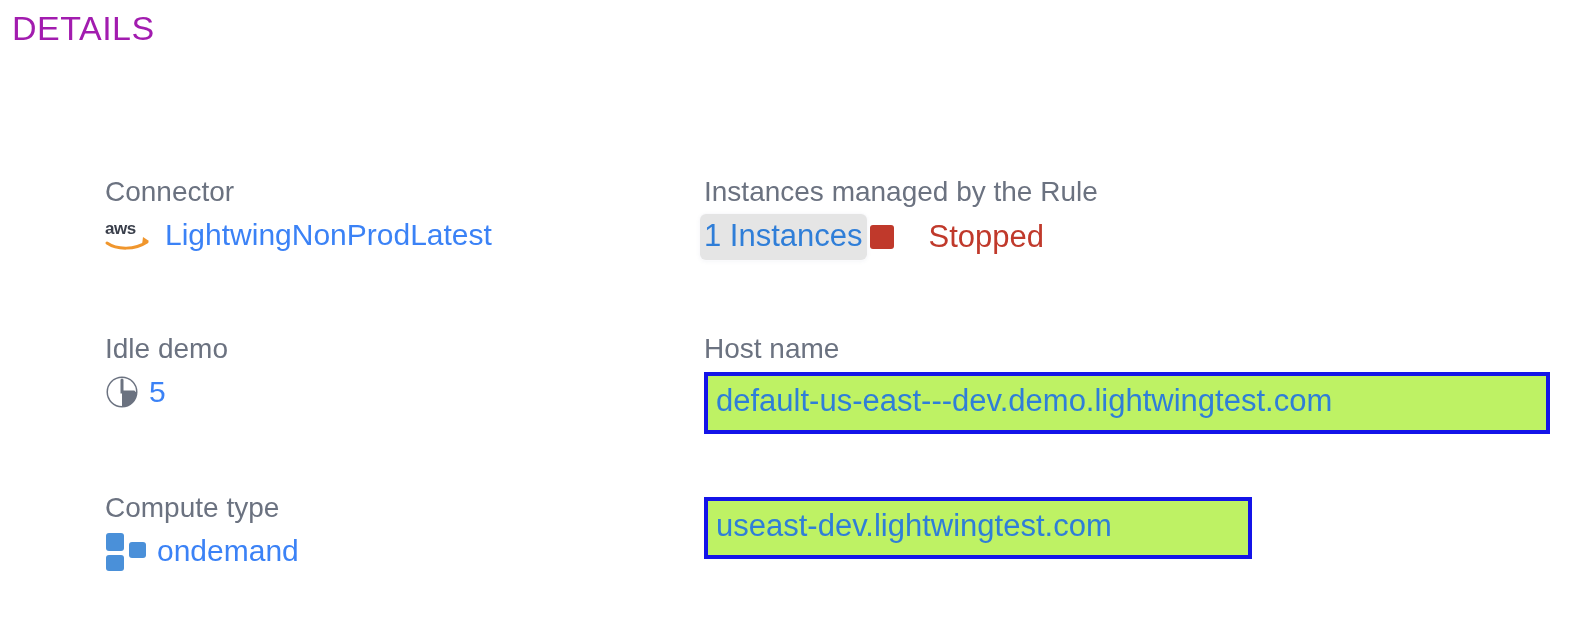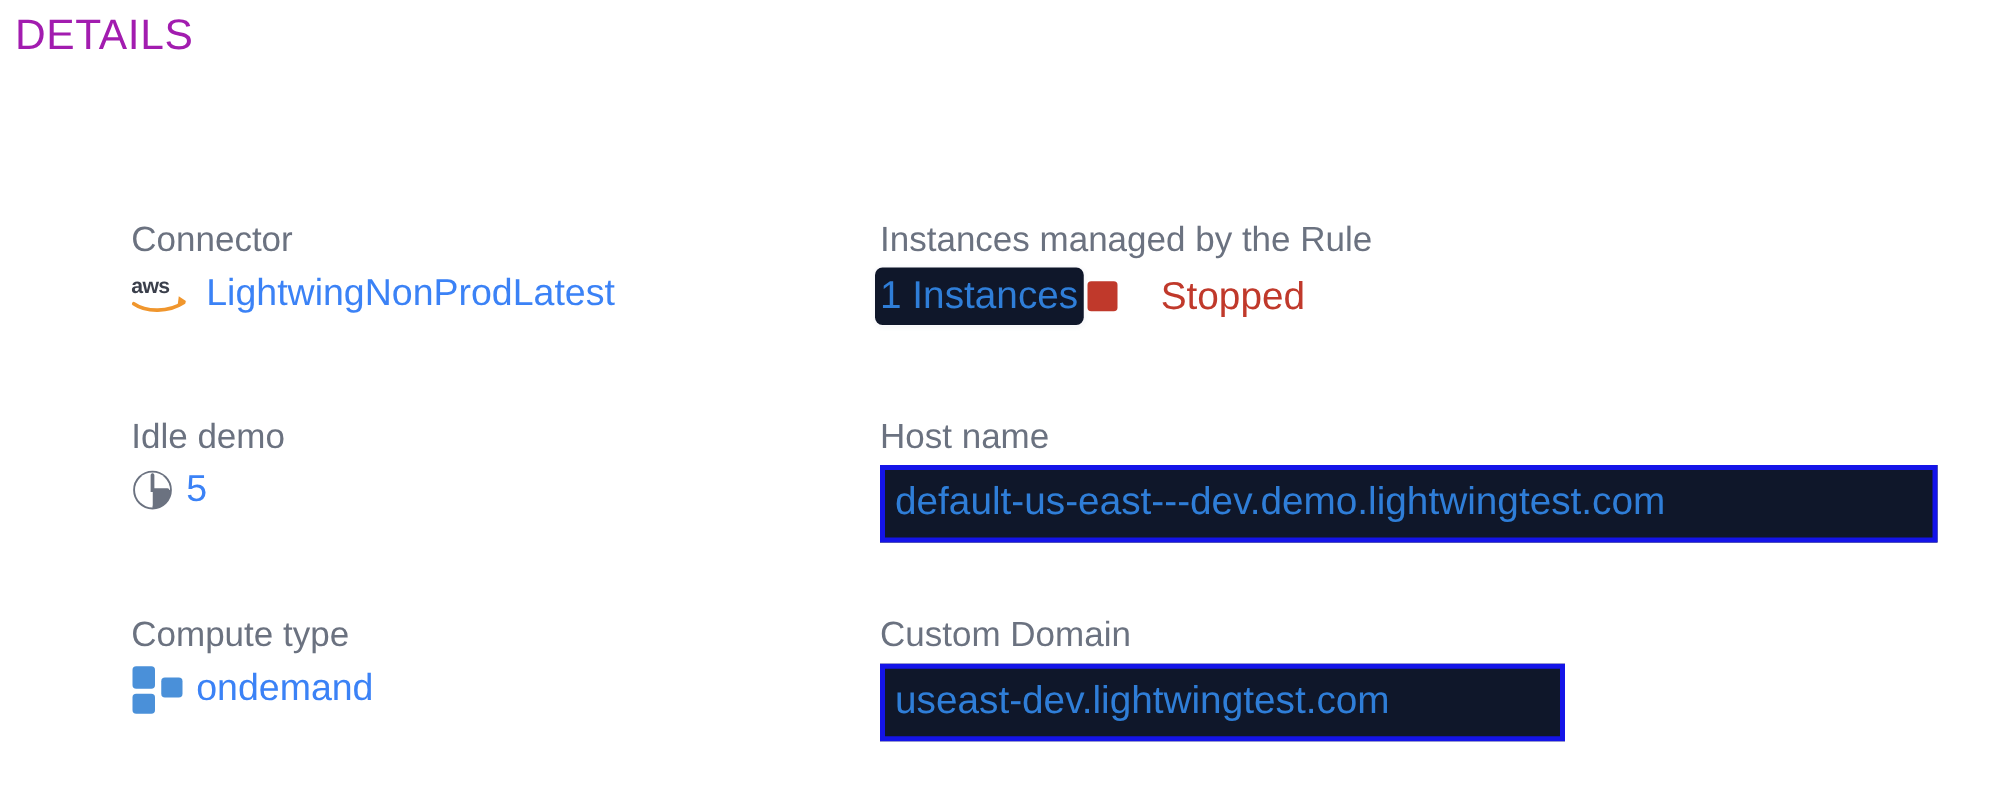--- a/index.html
+++ b/index.html
@@ -104,21 +104,21 @@
 
   
   .instances-row {
     display: flex;
     align-items: center;
     margin-top: 5px;
     white-space: nowrap;
   }
   .instances-chip {
     display: inline-block;
-    background: #0f172a;
+    background: #e5e5e5;
     border-radius: 6px;
     padding: 2px 4px 4px 4px;
     margin-left: -4px;
     box-shadow: 0 0 0 1px rgba(250,250,252,1), 0 1px 4px rgba(120,130,160,0.10);
     color: #2f7ed8;
     font-size: 31px;
     line-height: 40px;
     cursor: pointer;
   }
   .status-square {
@@ -135,21 +135,21 @@
     font-size: 31px;
     line-height: 40px;
     margin-left: 35px;
   }
 
   
   .annot-box {
     position: relative;
     display: inline-block;
     border: 4px solid #1414e8;
-    background: #0f172a;
+    background: #bef264;
     margin-top: 6px;
     padding: 3px 6px 6px 8px;
     box-sizing: border-box;
   }
   .link-text {
     color: #2f7ed8;
     font-size: 31px;
     line-height: 44px;
     white-space: nowrap;
     cursor: pointer;
@@ -226,21 +226,20 @@
     </div>
 
     <div class="field field-r2">
       <div class="field-label">Host name</div>
       <div class="annot-box annot-host">
         <span class="link-text">default-us-east---dev.demo.lightwingtest.com</span>
       </div>
     </div>
 
     <div class="field field-r3">
-      <div class="field-label">Custom Domain</div>
       <div class="annot-box annot-domain">
         <span class="link-text">useast-dev.lightwingtest.com</span>
       </div>
     </div>
 
   </div>
 
 </div>
 
 </body></html>

